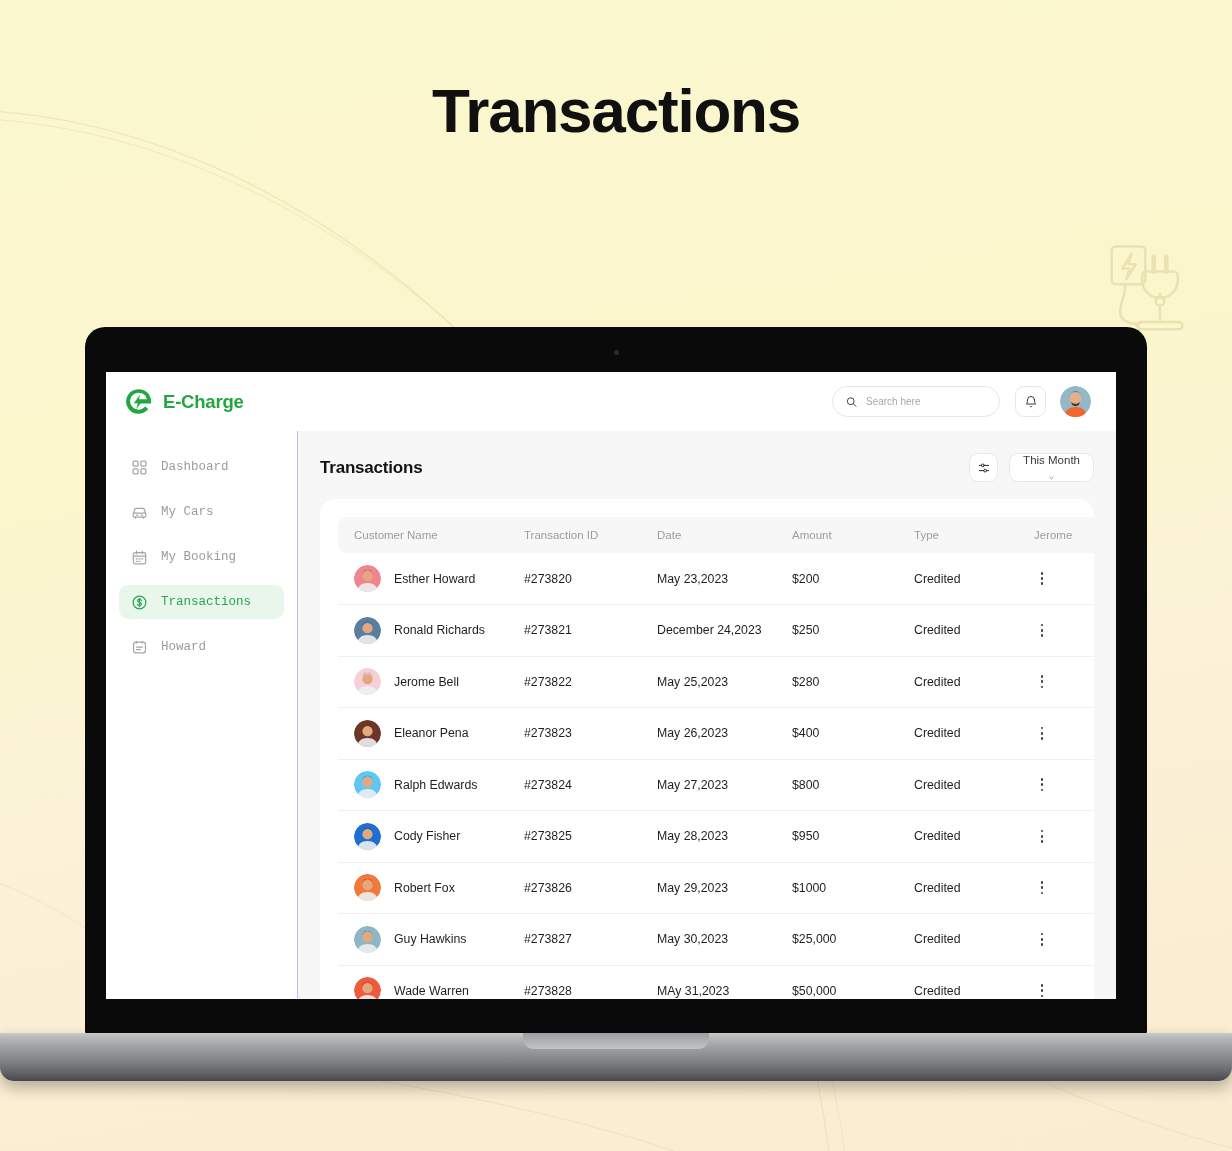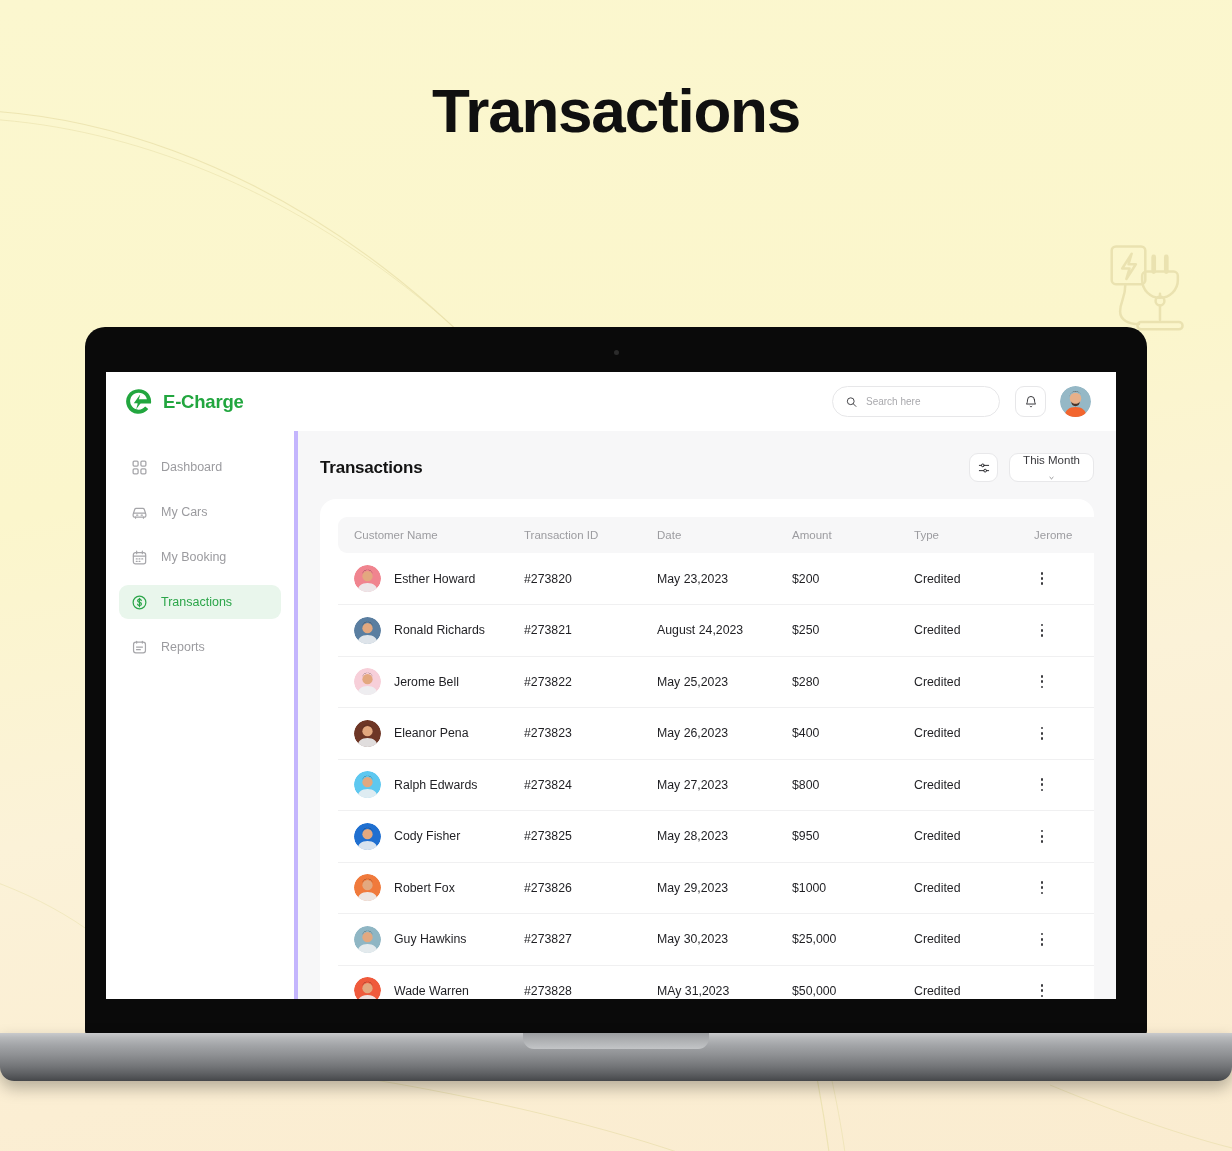--- a/index.html
+++ b/index.html
@@ -192,21 +192,22 @@
   }
 
   
   .app-body { flex: 1 1 auto; display: flex; min-height: 0; }
 
   .sidebar {
     width: 192px;
     flex: 0 0 192px;
     background: #fff;
     padding: 19px 13px 0 13px;
-    border-right: 4px solid #c4b5fd;
+    border-right: 1px solid #c4b5fd;
+    font-family: Liberation Mono, monospace;
   }
   .nav-item {
     display: flex;
     align-items: center;
     gap: 13px;
     height: 34px;
     padding: 0 12px;
     border-radius: 9px;
     margin-bottom: 11px;
     cursor: pointer;
@@ -446,21 +447,21 @@
             <path d="M12 6v12"></path>
           </svg>
           <span>Transactions</span>
         </div>
 
         <div class="nav-item">
           <svg class="nav-icon" viewBox="0 0 24 24" fill="none" stroke="#a5a5a9" stroke-width="1.7" stroke-linecap="round">
             <rect x="3.6" y="4.4" width="16.8" height="15.2" rx="3.2"></rect>
             <path d="M8 3.2v2.6M16 3.2v2.6M7.8 11.4h8.4M7.8 15h5.4"></path>
           </svg>
-          <span>Reports</span>
+          <span>Howard</span>
         </div>
       </div>
 
       <div class="main">
 
         <div class="main-head">
           <div class="main-title">Transactions</div>
           <div class="head-spacer"></div>
 
           <div class="filter-btn">
@@ -530,21 +531,21 @@
                       <span class="row-avatar"><svg viewBox="0 0 40 40" width="27" height="27">
                           <circle cx="20" cy="20" r="20" fill="#5a7ea0"></circle>
                           <path d="M5 40 c0-9 6.5-13.5 15-13.5 s15 4.5 15 13.5 z" fill="#eceff2" opacity=".9"></path>
                           <circle cx="20" cy="16.5" r="7.6" fill="#e3a87f"></circle>
                           <path d="M12.4 14.6 a7.6 7.6 0 0 1 15.2 0 c0-4.4-2.6-7.4-7.6-7.4 s-7.6 3-7.6 7.4z" fill="#3b2b23"></path>
                         </svg></span>
                       <span>Ronald Richards</span>
                     </div>
                   </td>
                   <td>#273821</td>
-                  <td>August 24,2023</td>
+                  <td>December 24,2023</td>
                   <td>$250</td>
                   <td>Credited</td>
                   <td>
                     <span class="kebab">
                       <i></i>
                       <i></i>
                       <i></i>
                     </span>
                   </td>
                 </tr>

